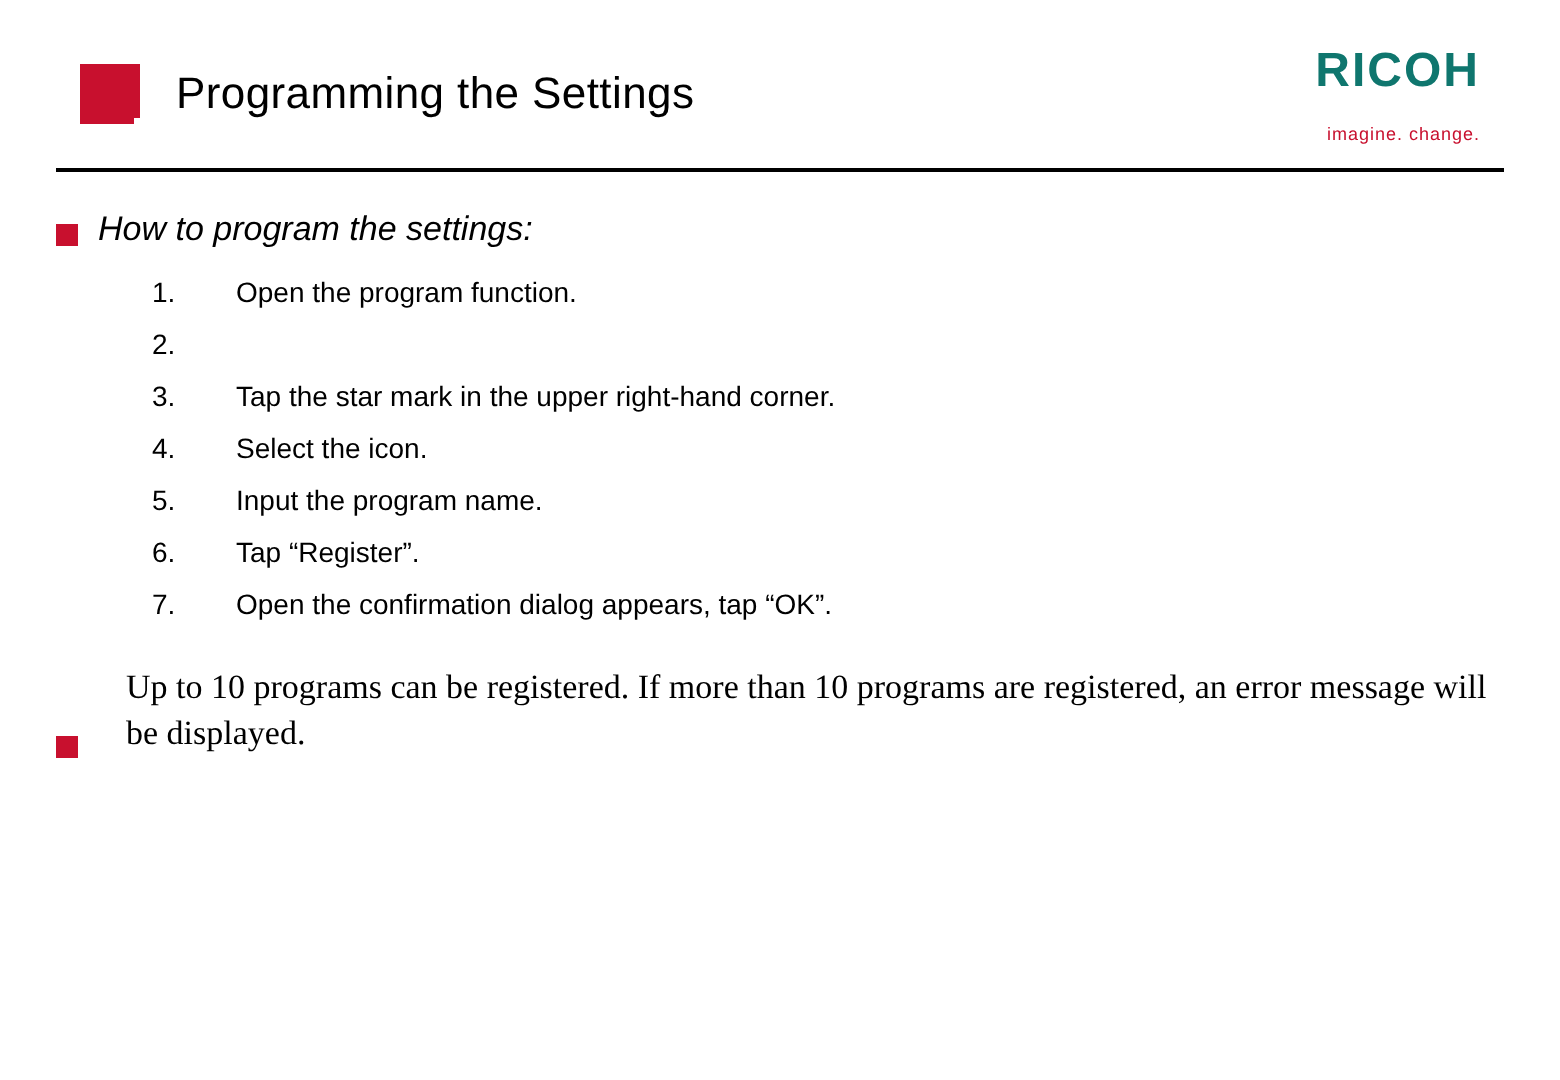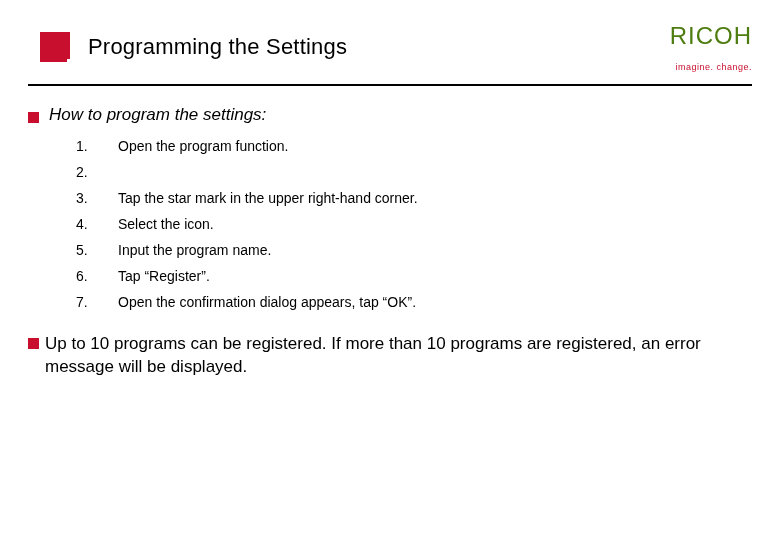--- a/index.html
+++ b/index.html
@@ -8,21 +8,21 @@
     height: 540px;
     background: #ffffff;
     font-family: "Arial", "Helvetica Neue", sans-serif;
     color: #000000;
     position: relative;
   }
   .header {
     display: flex;
     align-items: center;
     justify-content: space-between;
-    padding: 22px 28px 8px 40px;
+    padding: 22px 40px 8px 40px;
   }
   .title-wrap {
     display: flex;
     align-items: center;
     gap: 18px;
   }
   .title-square {
     width: 30px;
     height: 30px;
     background: #c8102e;
@@ -41,23 +41,23 @@
     font-size: 22px;
     font-weight: 400;
     letter-spacing: 0.2px;
   }
   .logo {
     text-align: right;
     padding-top: 2px;
   }
   .logo-main {
     font-size: 24px;
-    font-weight: 400;
+    font-weight: 700;
     letter-spacing: 1px;
-    color: #4d7c0f;
+    color: #0f766e;
     line-height: 1;
   }
   .logo-tag {
     font-size: 9px;
     color: #c8102e;
     letter-spacing: 0.5px;
     margin-top: 14px;
   }
   .hr {
     height: 2px;
@@ -94,22 +94,23 @@
     gap: 28px;
     font-size: 14px;
     padding: 5px 0;
   }
   .step-num {
     width: 14px;
     text-align: left;
   }
   .note-row {
     display: flex;
-    align-items: flex-start;
-    gap: 6px;
+    align-items: flex-end;
+    gap: 24px;
+    font-family: Liberation Serif, serif;
   }
 </style>
 </head>
 <body>
 
 <div class="header">
   <div class="title-wrap">
     <div class="title-square"></div>
     <div class="title-text">Programming the Settings</div>
   </div>

